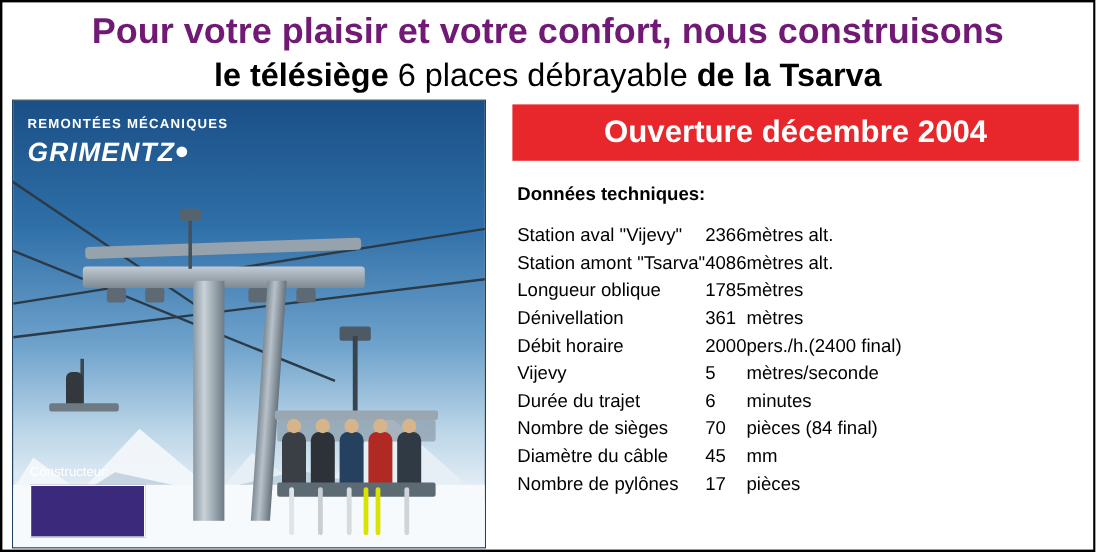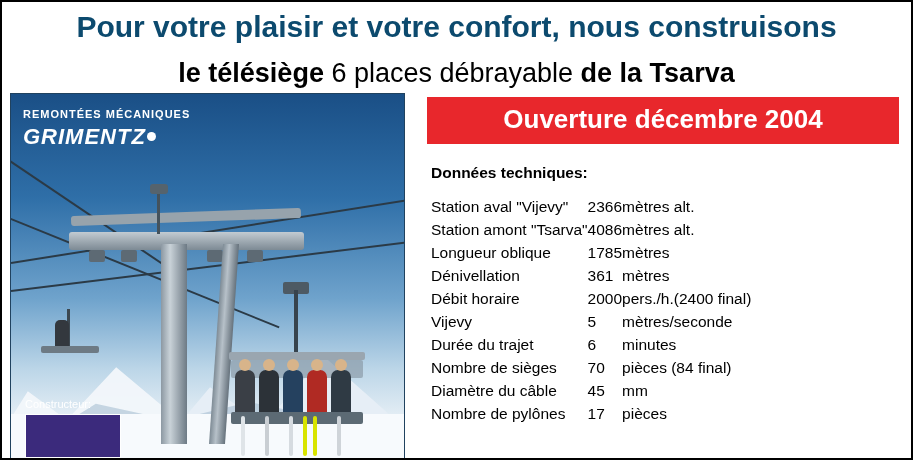--- a/index.html
+++ b/index.html
@@ -19,31 +19,31 @@
     background: #ffffff;
     overflow: hidden;
   }
   .headline {
     padding: 8px 10px 4px 10px;
     text-align: center;
   }
   .headline-line1 {
     font-size: 30px;
     font-weight: bold;
-    color: #0c4a6e;
+    color: #701a75;
     letter-spacing: 0px;
     line-height: 1.12;
     white-space: nowrap;
     text-align: center;
   }
   .headline-line2 {
     font-size: 27px;
     color: #000000;
     line-height: 1.15;
-    margin-top: 14px;
+    margin-top: 4px;
     white-space: nowrap;
   }
   .headline-line2 .bold {
     font-weight: bold;
   }
   .body-area {
     position: relative;
     display: flex;
     align-items: flex-start;
     padding: 0 8px 0 8px;

